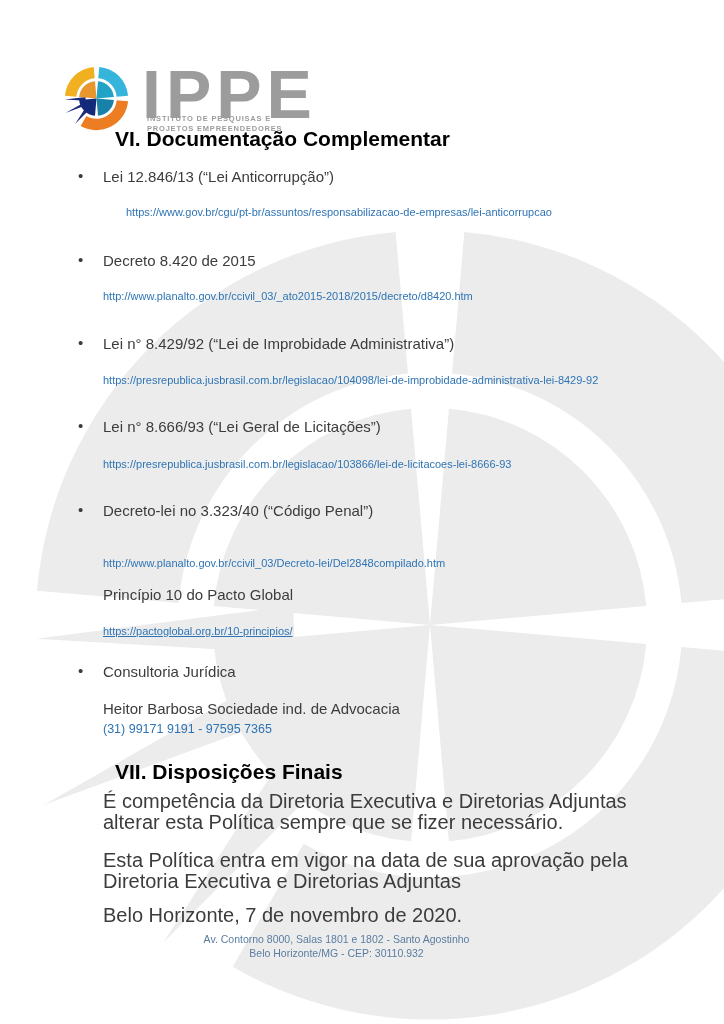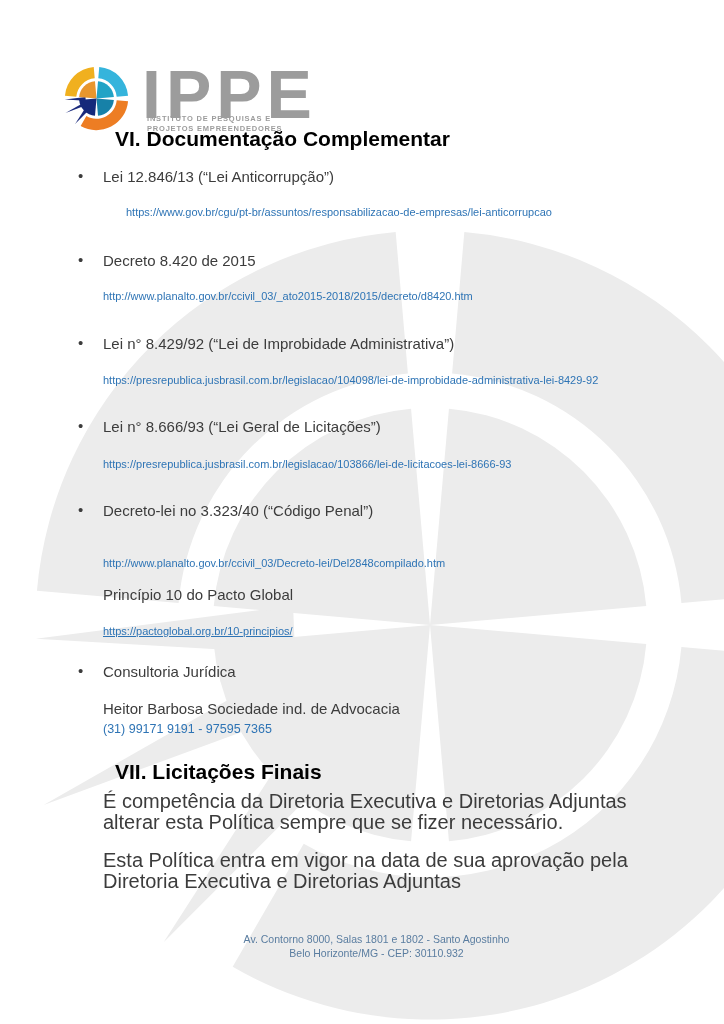--- a/index.html
+++ b/index.html
@@ -14,21 +14,21 @@
   .logo-icon { position:absolute; left:61px; top:63px; width:71px; height:71px; }
   .brand { position:absolute; left:142px; top:60px; font-size:68px; line-height:1; font-weight:bold; color:#9c9c9c; letter-spacing:5px; }
   .tagline { position:absolute; left:147px; color:#9c9c9c; font-size:7.5px; line-height:9.5px; font-weight:bold; letter-spacing:0.8px; }
   .h-section { position:absolute; left:115px; font-size:21px; font-weight:bold; color:#000000; }
   .item-label { position:absolute; left:103px; font-size:15px; color:#3c3c3c; white-space:nowrap; }
   .bullet::before { content:"\2022"; position:absolute; left:-25px; top:-1px; font-size:15px; color:#3c3c3c; }
   .doc-link { position:absolute; left:103px; font-size:11px; color:#2e74b5; text-decoration:none; cursor:pointer; white-space:nowrap; }
   .doc-link.underlined { text-decoration:underline;text-align:center; }
   .body-text { position:absolute; left:103px; width:555px; font-size:20px; line-height:21px; color:#3c3c3c; }
   .phone { position:absolute; left:103px; font-size:12.5px; color:#2e74b5;text-align:right; }
-  .footer { position:absolute; left:0; width:673px; text-align:center; font-size:10.5px; line-height:14px; color:#5a7da0;margin-left:40px; }
+  .footer { position:absolute; left:0; width:673px; text-align:center; font-size:10.5px; line-height:14px; color:#5a7da0; }
 </style>
 </head>
 <body>
 
 <div class="page">
 
   <svg class="watermark" viewBox="-112 -112 224 224">
     <g fill="#ececec">
       <path d="M -99.6 -8.7 A 100 100 0 0 1 -8.7 -99.6 L -5.6 -63.7 A 64 64 0 0 0 -63.7 -5.6 Z"></path>
       <path d="M 8.7 -99.6 A 100 100 0 0 1 99.6 -8.7 L 63.7 -5.6 A 64 64 0 0 0 5.6 -63.7 Z"></path>
@@ -76,20 +76,21 @@
   <div class="item-label bullet" style="top:502px;">Decreto-lei no 3.323/40 (“Código Penal”)</div>
   <a class="doc-link" style="top:542px;margin-top:15px;">http://www.planalto.gov.br/ccivil_03/Decreto-lei/Del2848compilado.htm</a>
 
   <div class="item-label" style="top:586px;">Princípio 10 do Pacto Global</div>
   <a class="doc-link underlined" style="top:625px;">https://pactoglobal.org.br/10-principios/</a>
 
   <div class="item-label bullet" style="top:663px;">Consultoria Jurídica</div>
   <div class="item-label" style="top:700px;">Heitor Barbosa Sociedade ind. de Advocacia</div>
   <div class="phone" style="top:722px;">(31) 99171 9191 - 97595 7365</div>
 
-  <div class="h-section" style="top:760px;">VII. Licitações Finais</div>
+  <div class="h-section" style="top:760px;">VII. Disposições Finais</div>
   <div class="body-text" style="top:791px;">É competência da Diretoria Executiva e Diretorias Adjuntas alterar esta Política sempre que se fizer necessário.</div>
   <div class="body-text" style="top:850px;">Esta Política entra em vigor na data de sua aprovação pela Diretoria Executiva e Diretorias Adjuntas</div>
+  <div class="body-text" style="top:905px;">Belo Horizonte, 7 de novembro de 2020.</div>
 
   <div class="footer" style="top:932px;">Av. Contorno 8000, Salas 1801 e 1802 - Santo Agostinho</div>
   <div class="footer" style="top:946px;">Belo Horizonte/MG - CEP: 30110.932</div>
 
 </div>
 
 </body></html>

